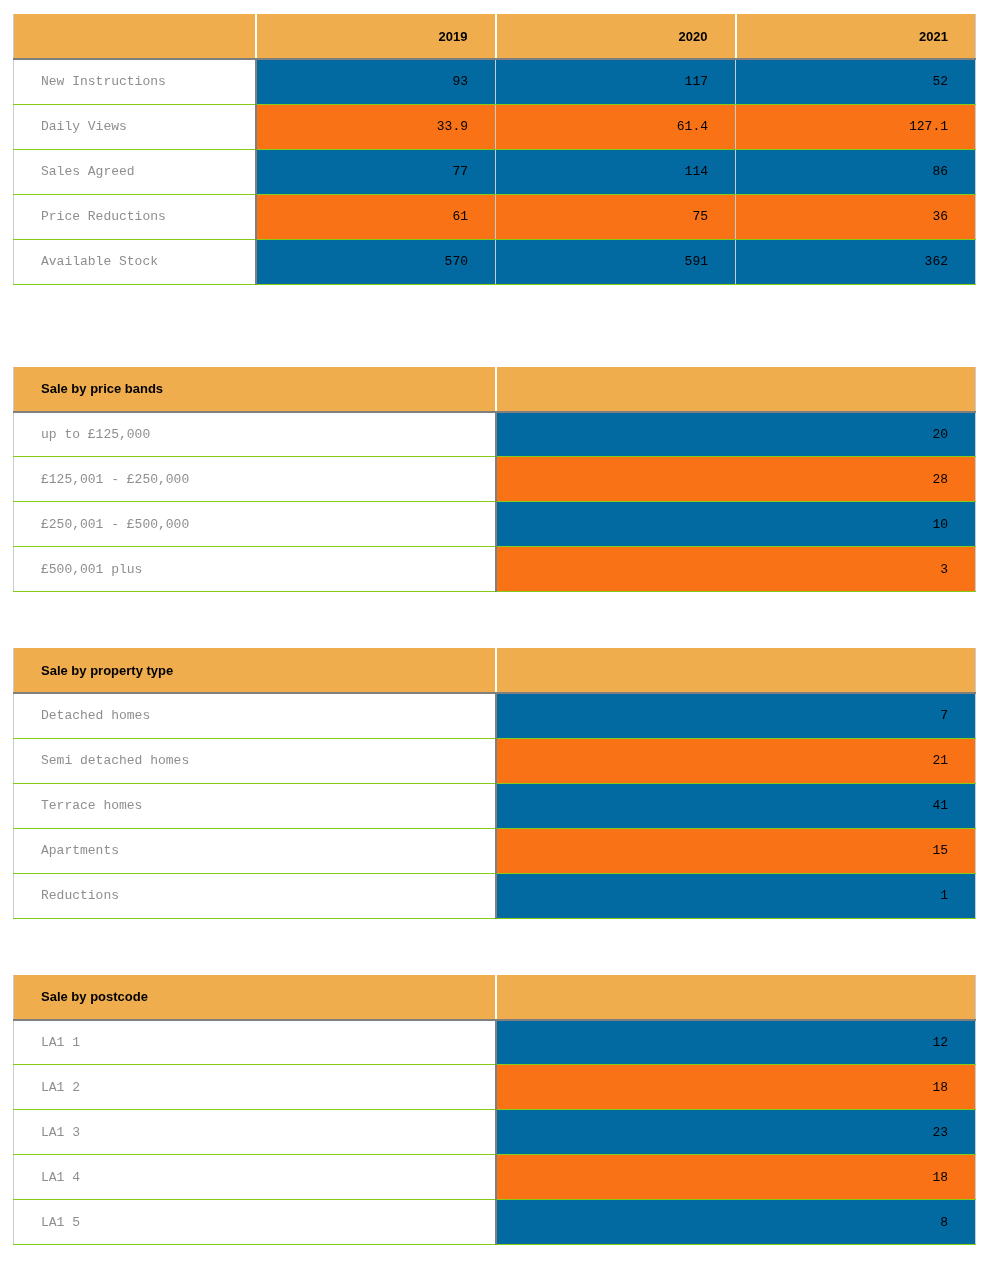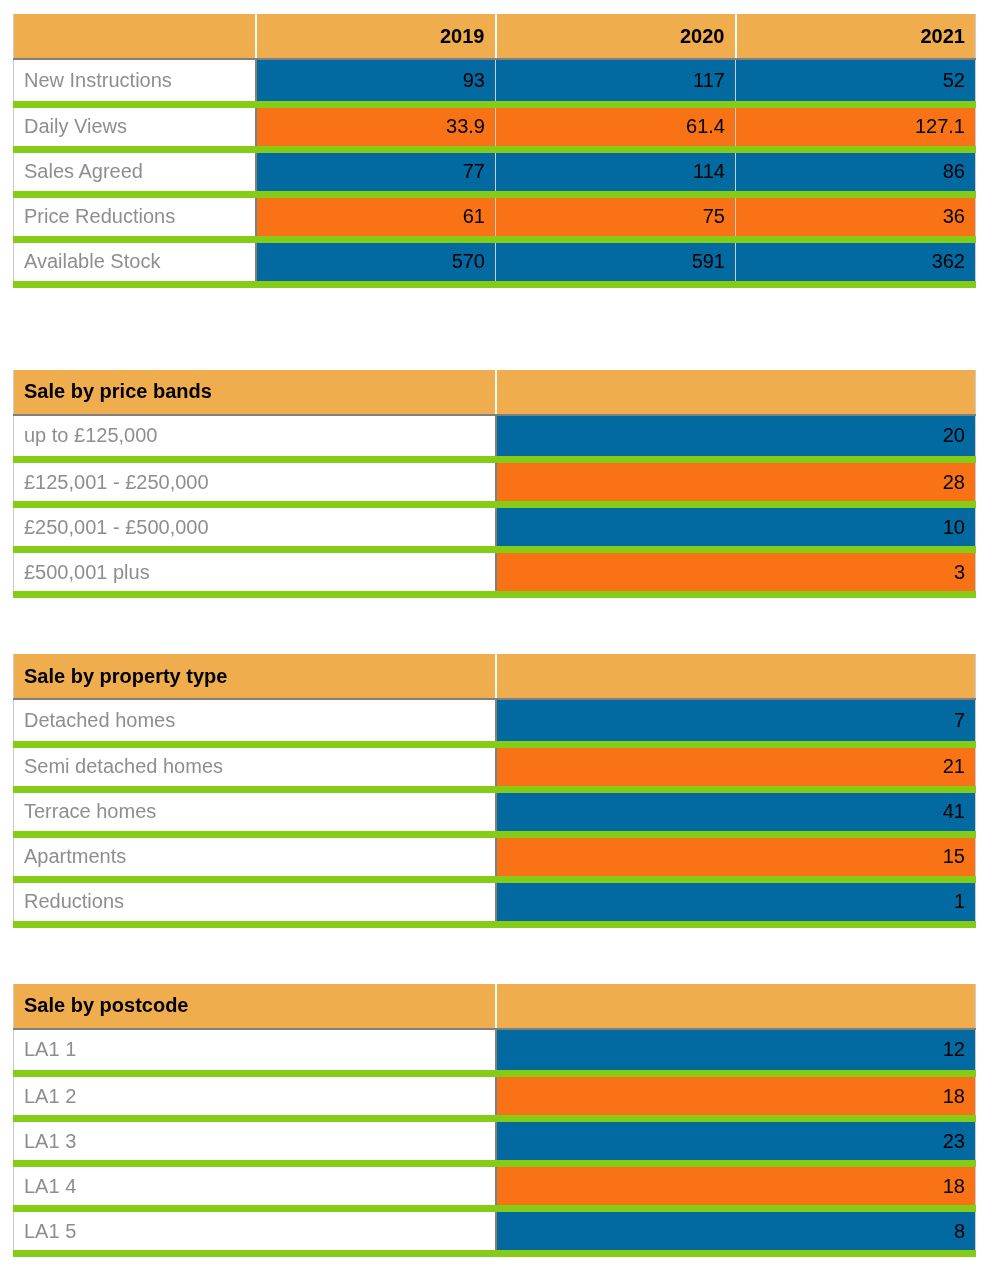--- a/index.html
+++ b/index.html
@@ -22,22 +22,22 @@
     background: #ffffff;
   }
   #yearly-table { margin-top: 14px; }
   #price-bands-table { margin-top: 82px; }
   #property-type-table { margin-top: 56px; }
   #postcode-table { margin-top: 56px; }
 
   th, td {
     box-sizing: border-box;
     height: 45px;
-    padding: 0 10px;
-    font-size: 20px;
+    padding: 0 27px;
+    font-size: 13px;
     vertical-align: middle;
     overflow: hidden;
     white-space: nowrap;
   }
   thead th {
     background: #efad4e;
     color: #000000;
     font-weight: bold;
     border-bottom: 2px solid #7f7f7f;
   }
@@ -45,21 +45,22 @@
     text-align: right;
     border-left: 2px solid #ffffff;
   }
   thead th.title-head {
     text-align: left;
   }
   thead th.spacer-head {
     border-left: 2px solid #ffffff;
   }
   tbody td {
-    border-bottom: 7px solid #84cc16;
+    border-bottom: 1px solid #84cc16;
+    font-family: Liberation Mono, monospace;
   }
   tbody td.row-label {
     color: #8e8e8e;
     text-align: left;
     background: #ffffff;
     border-right: 2px solid #7f7f7f;
   }
   tbody td.cell-value {
     color: #000000;
     text-align: right;

